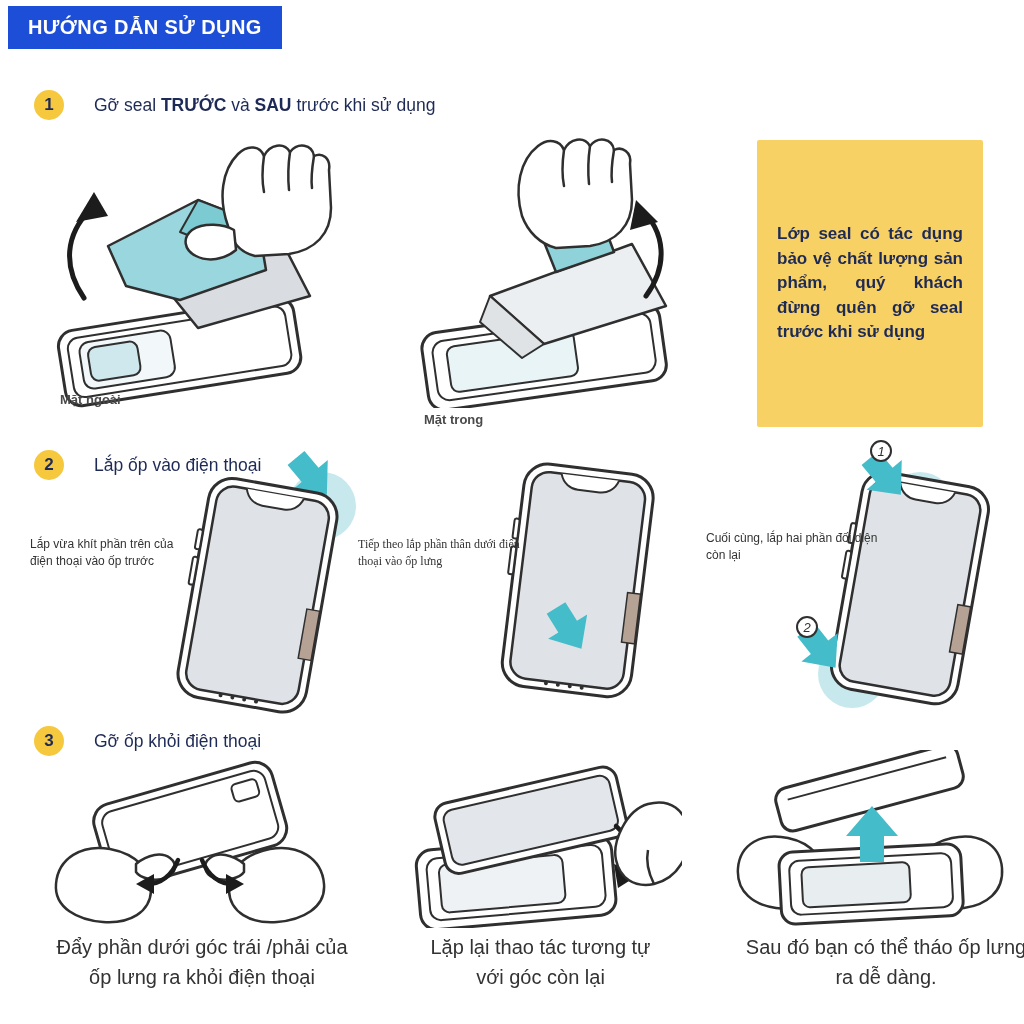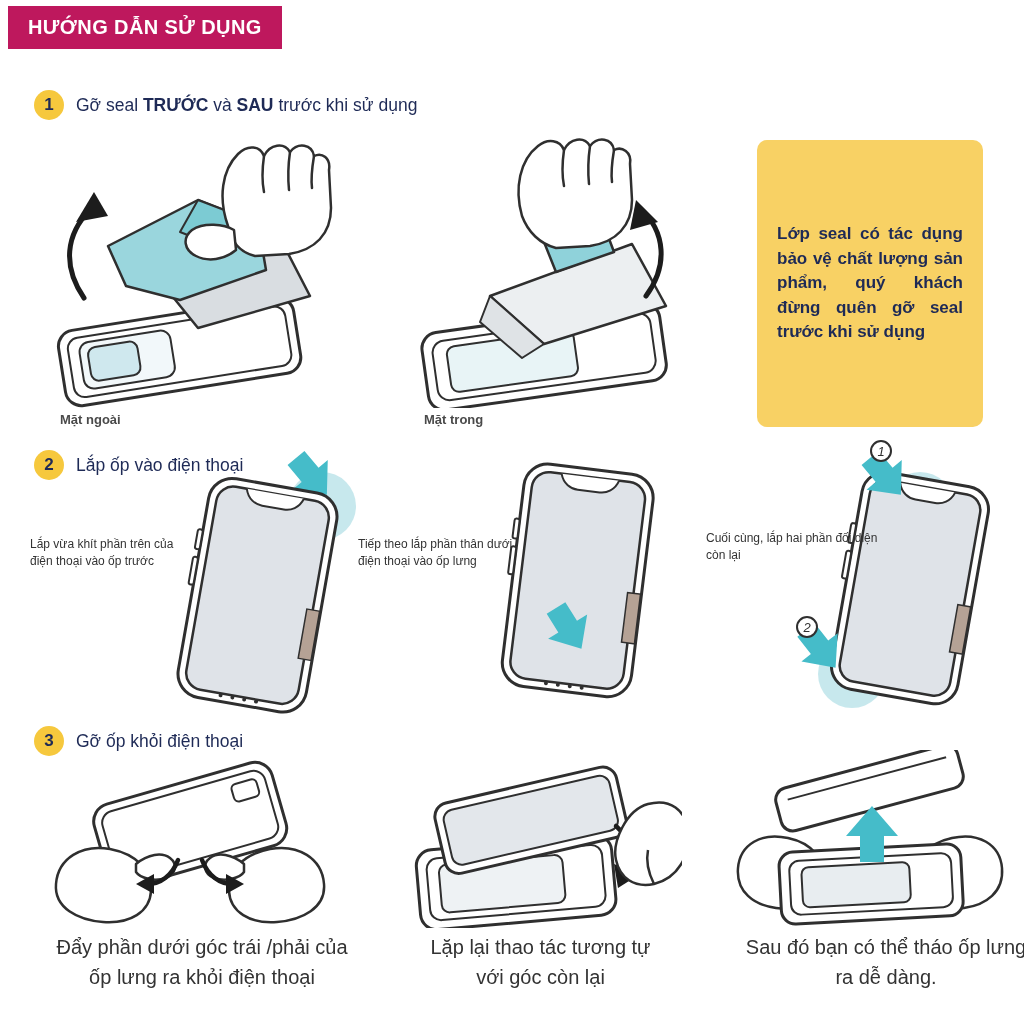--- a/index.html
+++ b/index.html
@@ -1,39 +1,39 @@
 <!DOCTYPE html>
 <html><head>
 <meta charset="utf-8">
 <style>
   html,body{margin:0;padding:0;}
   body{
     width:1024px;height:1024px;position:relative;background:#ffffff;
     font-family:"Liberation Sans",sans-serif;color:#1e2a56;overflow:hidden;
   }
   .banner{
-    position:absolute;left:8px;top:6px;background:#be185d;color:#ffffff;
+    position:absolute;left:8px;top:6px;background:#1d4ed8;color:#ffffff;
     font-weight:bold;font-size:20px;padding:10px 20px;letter-spacing:.4px;
   }
   .step-header{position:absolute;display:flex;align-items:center;gap:12px;}
   .badge{
     width:30px;height:30px;border-radius:50%;background:#f6c83d;color:#1e2a56;
     font-weight:bold;font-size:17px;display:flex;align-items:center;justify-content:center;flex:0 0 auto;
   }
-  .step-title{font-size:17.5px;color:#1e2a56;}
+  .step-title{font-size:17.5px;color:#1e2a56;margin-left:18px;}
   .step-title b{font-weight:bold;}
   .step-title.bold{font-weight:normal;}
   .fig{position:absolute;}
   .fig svg{display:block;width:100%;height:100%;}
   .cap-small{position:absolute;font-size:13px;font-weight:bold;color:#4a4a4a;}
   .col-cap{position:absolute;font-size:12px;line-height:1.38;color:#333333;}
   .bottom-cap{position:absolute;font-size:20px;line-height:1.5;color:#333333;text-align:center;}
   .note{
     position:absolute;left:757px;top:140px;width:226px;height:287px;background:#f8d164;
-    border-radius:10px;display:flex;align-items:center;box-sizing:border-box;padding:0 20px;
+    border-radius:2px;display:flex;align-items:center;box-sizing:border-box;padding:0 20px;
   }
   .note span{font-size:17px;line-height:1.45;color:#1e2a56;text-align:justify;font-weight:bold;}
   .marker{
     position:absolute;width:22px;height:22px;border:2px solid #2f2f2f;border-radius:50%;
     display:flex;align-items:center;justify-content:center;font-size:13px;font-style:italic;
     color:#2f2f2f;background:#ffffff;box-sizing:border-box;
   }
 </style>
 </head>
 <body>
@@ -66,21 +66,21 @@
       </g>
       <g fill="#ffffff" stroke="#2f2f2f" stroke-width="2.5" stroke-linejoin="round" stroke-linecap="round">
         <path d="M200,98 C190,70 194,42 210,26 C220,16 232,18 236,28 C242,16 256,14 262,24 C270,14 284,16 286,28 C294,24 303,30 301,42 L303,80 C303,106 287,122 261,126 L227,128 C211,124 204,114 200,98 Z"></path>
         <path d="M236,28 C234,42 234,54 236,64" fill="none"></path>
         <path d="M262,24 C260,38 260,52 261,62" fill="none"></path>
         <path d="M286,28 C284,40 283,52 284,60" fill="none"></path>
         <path d="M208,122 C196,132 180,134 168,128 C156,122 154,110 164,102 C176,94 196,96 206,102 Z"></path>
       </g>
     </svg>
   </div>
-  <div class="cap-small" style="left:60px;top:412px;">Mặt ngoài</div>
+  <div class="cap-small" style="left:60px;top:392px;">Mặt ngoài</div>
 
   <div class="fig" style="left:392px;top:128px;width:310px;height:280px;">
     <svg viewBox="0 0 310 280">
       <g transform="rotate(-8 150 228)">
         <rect x="32" y="190" width="240" height="78" rx="16" fill="#fff" stroke="#2f2f2f" stroke-width="3"></rect>
         <rect x="42" y="199" width="220" height="60" rx="12" fill="none" stroke="#2f2f2f" stroke-width="2"></rect>
         <rect x="56" y="206" width="128" height="46" rx="8" fill="#e8f4f6" stroke="#2f2f2f" stroke-width="2"></rect>
       </g>
       <polygon points="98,168 240,116 274,178 152,216" fill="#eceff1" stroke="#2f2f2f" stroke-width="2.5" stroke-linejoin="round"></polygon>
       <polygon points="98,168 152,216 130,230 88,194" fill="#dfe3e6" stroke="#2f2f2f" stroke-width="2" stroke-linejoin="round"></polygon>
@@ -143,21 +143,21 @@
         <circle cx="90" cy="240" r="2" fill="#2f2f2f"></circle>
           <circle cx="102" cy="240" r="2" fill="#2f2f2f"></circle>
         <circle cx="114" cy="240" r="2" fill="#2f2f2f"></circle>
           <circle cx="126" cy="240" r="2" fill="#2f2f2f"></circle>
       </g>
       <g transform="translate(88,162) rotate(-32)">
         <polygon points="-11,0 11,0 11,22 23,22 0,48 -23,22 -11,22" fill="#45bcc9"></polygon>
       </g>
     </svg>
   </div>
-  <div class="col-cap" style="left:358px;top:536px;width:165px;">Tiếp theo lắp phần thân dưới điện thoại vào ốp lưng</div>
+  <div class="col-cap" style="left:358px;top:536px;width:165px;font-family:Liberation Serif, serif;">Tiếp theo lắp phần thân dưới điện thoại vào ốp lưng</div>
 
   <div class="fig" style="left:768px;top:438px;width:240px;height:282px;">
     <svg viewBox="0 0 240 282">
       <circle cx="152" cy="68" r="34" fill="#b9e2e8" opacity="0.8"></circle>
       <circle cx="84" cy="236" r="34" fill="#b9e2e8" opacity="0.8"></circle>
       <g transform="rotate(10 142 150)">
         <rect x="78" y="40" width="128" height="220" rx="23" fill="#fff" stroke="#2f2f2f" stroke-width="3"></rect>
         <rect x="86" y="48" width="112" height="204" rx="16" fill="#dfe3e8" stroke="#2f2f2f" stroke-width="2.5"></rect>
         <path d="M114,48 c3,10 11,14 18,14 h20 c7,0 15,-4 18,-14" fill="#fff" stroke="#2f2f2f" stroke-width="2"></path>
         <rect x="73" y="96" width="5" height="20" rx="2" fill="#fff" stroke="#2f2f2f" stroke-width="2"></rect>

